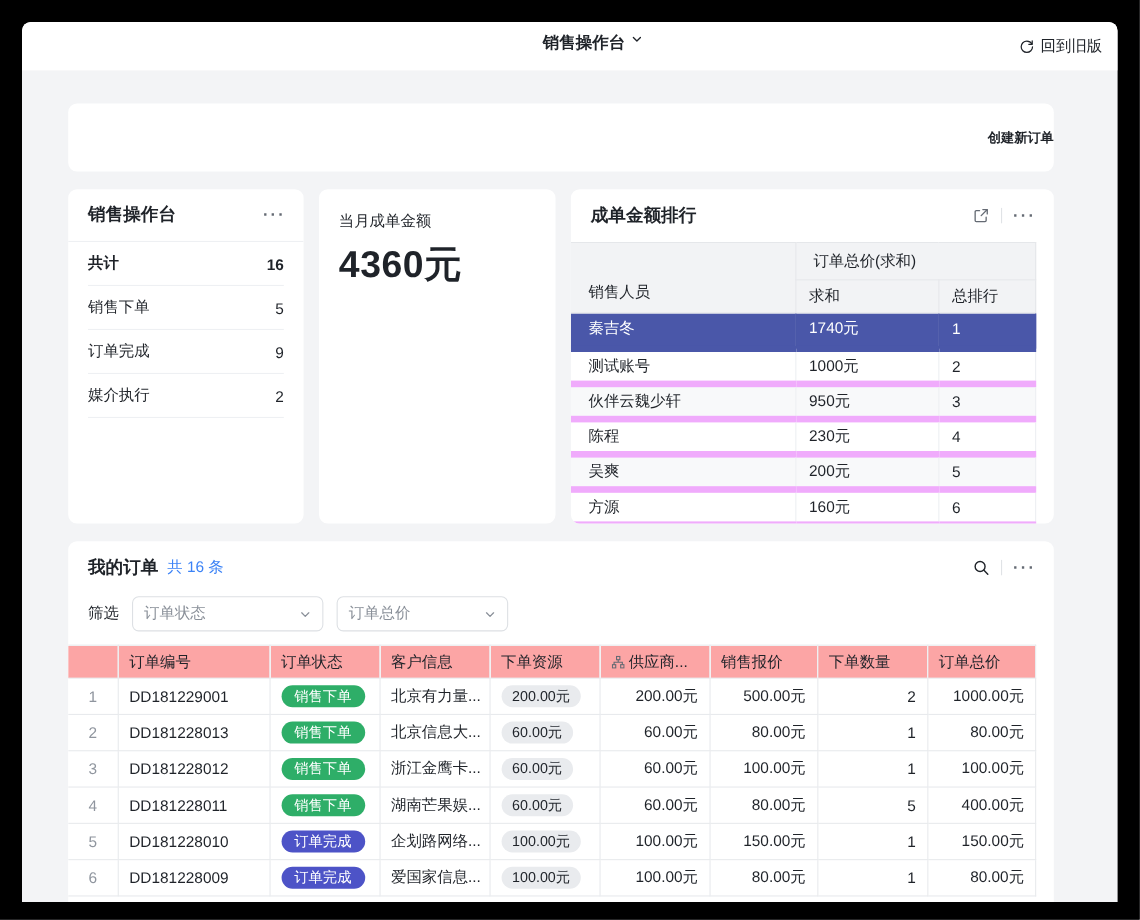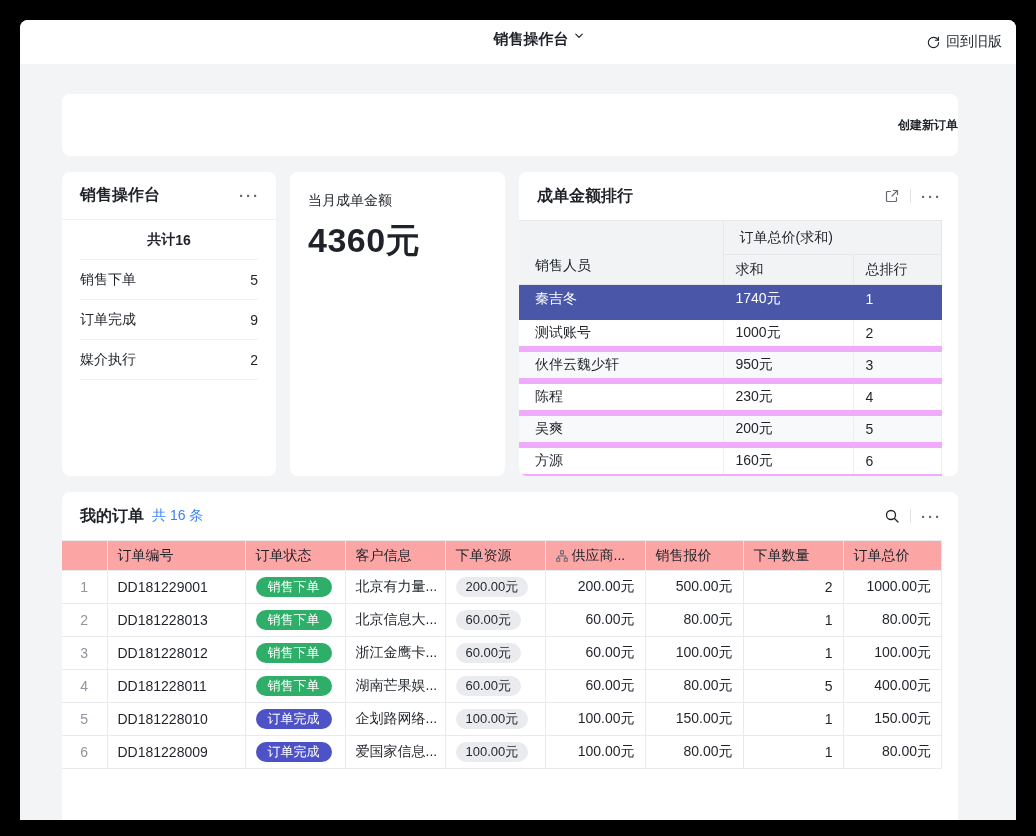--- a/index.html
+++ b/index.html
@@ -28,21 +28,21 @@
 
   .more { color:#646a73; font-weight:700; letter-spacing:2px; cursor:pointer; font-size:15px; }
   .more::before { content:"···"; }
   .vdiv { width:1px; height:14px; background:#e0e3e6; }
   .head-actions { display:flex; align-items:center; gap:10px; }
   .icon-btn { display:flex; align-items:center; cursor:pointer; }
 
   
   .stats-list { list-style:none; padding:0 18px; }
   .stats-list li { height:40px; display:flex; align-items:center; justify-content:space-between; font-size:14px; border-bottom:1px solid #eef0f3; }
-  .stats-list li.total { font-weight:700;justify-content:center; }
+  .stats-list li.total { font-weight:700; }
   .stats-list li .val { font-weight:700; }
   .stats-list li:not(.total) .val { font-weight:400; }
   .stats-list li.total .val { font-weight:700; }
 
   
   .amount-title { font-size:14px; margin-top:2px; }
   .amount-value { font-size:34px; font-weight:700; margin-top:8px; letter-spacing:0.5px; }
 
   
   .ranking-table { width:calc(100% - 16px); border-collapse:collapse; font-size:14px; table-layout:fixed; }
@@ -222,20 +222,35 @@
             <svg class="ic" width="16" height="16" viewBox="0 0 16 16">
                 <circle cx="7" cy="7" r="4.5" fill="none" stroke="#1f2329" stroke-width="1.3"></circle>
                 <path d="M10.5 10.5L14 14" stroke="#1f2329" stroke-width="1.3" stroke-linecap="round"></path>
               </svg>
           </span>
           <span class="vdiv"></span>
           <span class="more"></span>
         </div>
       </div>
 
+      <div class="filter-row">
+        <span class="filter-label">筛选</span>
+        <div class="select w1">
+          <span>订单状态</span>
+          <svg class="ic" width="11" height="11" viewBox="0 0 12 12">
+              <path d="M2.5 4.5L6 8l3.5-3.5" fill="none" stroke="#8a9099" stroke-width="1.3" stroke-linecap="round" stroke-linejoin="round"></path>
+            </svg>
+        </div>
+        <div class="select w2">
+          <span>订单总价</span>
+          <svg class="ic" width="11" height="11" viewBox="0 0 12 12">
+              <path d="M2.5 4.5L6 8l3.5-3.5" fill="none" stroke="#8a9099" stroke-width="1.3" stroke-linecap="round" stroke-linejoin="round"></path>
+            </svg>
+        </div>
+      </div>
 
       <table class="orders-table">
         <colgroup>
           <col style="width:45px">
             <col style="width:138px">
             <col style="width:100px">
             <col style="width:100px">
             <col style="width:100px">
             <col style="width:100px">
             <col style="width:98px">

